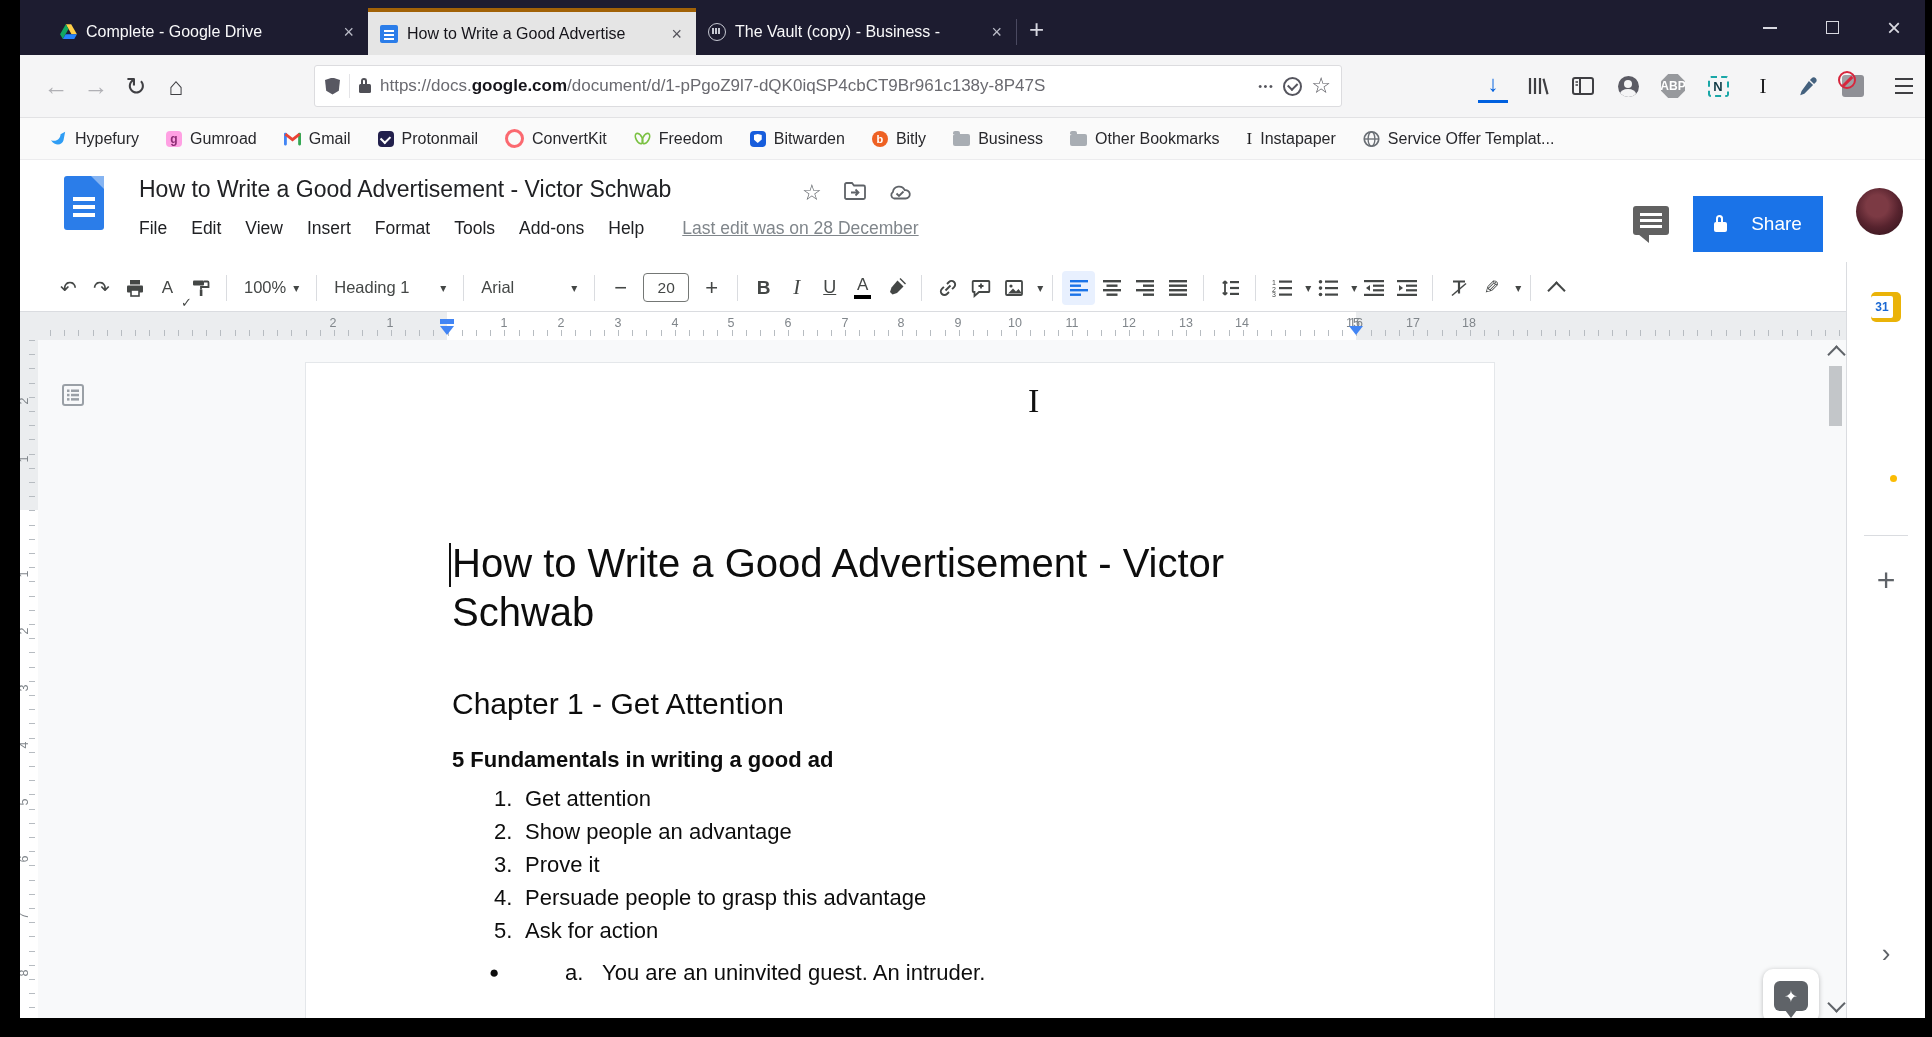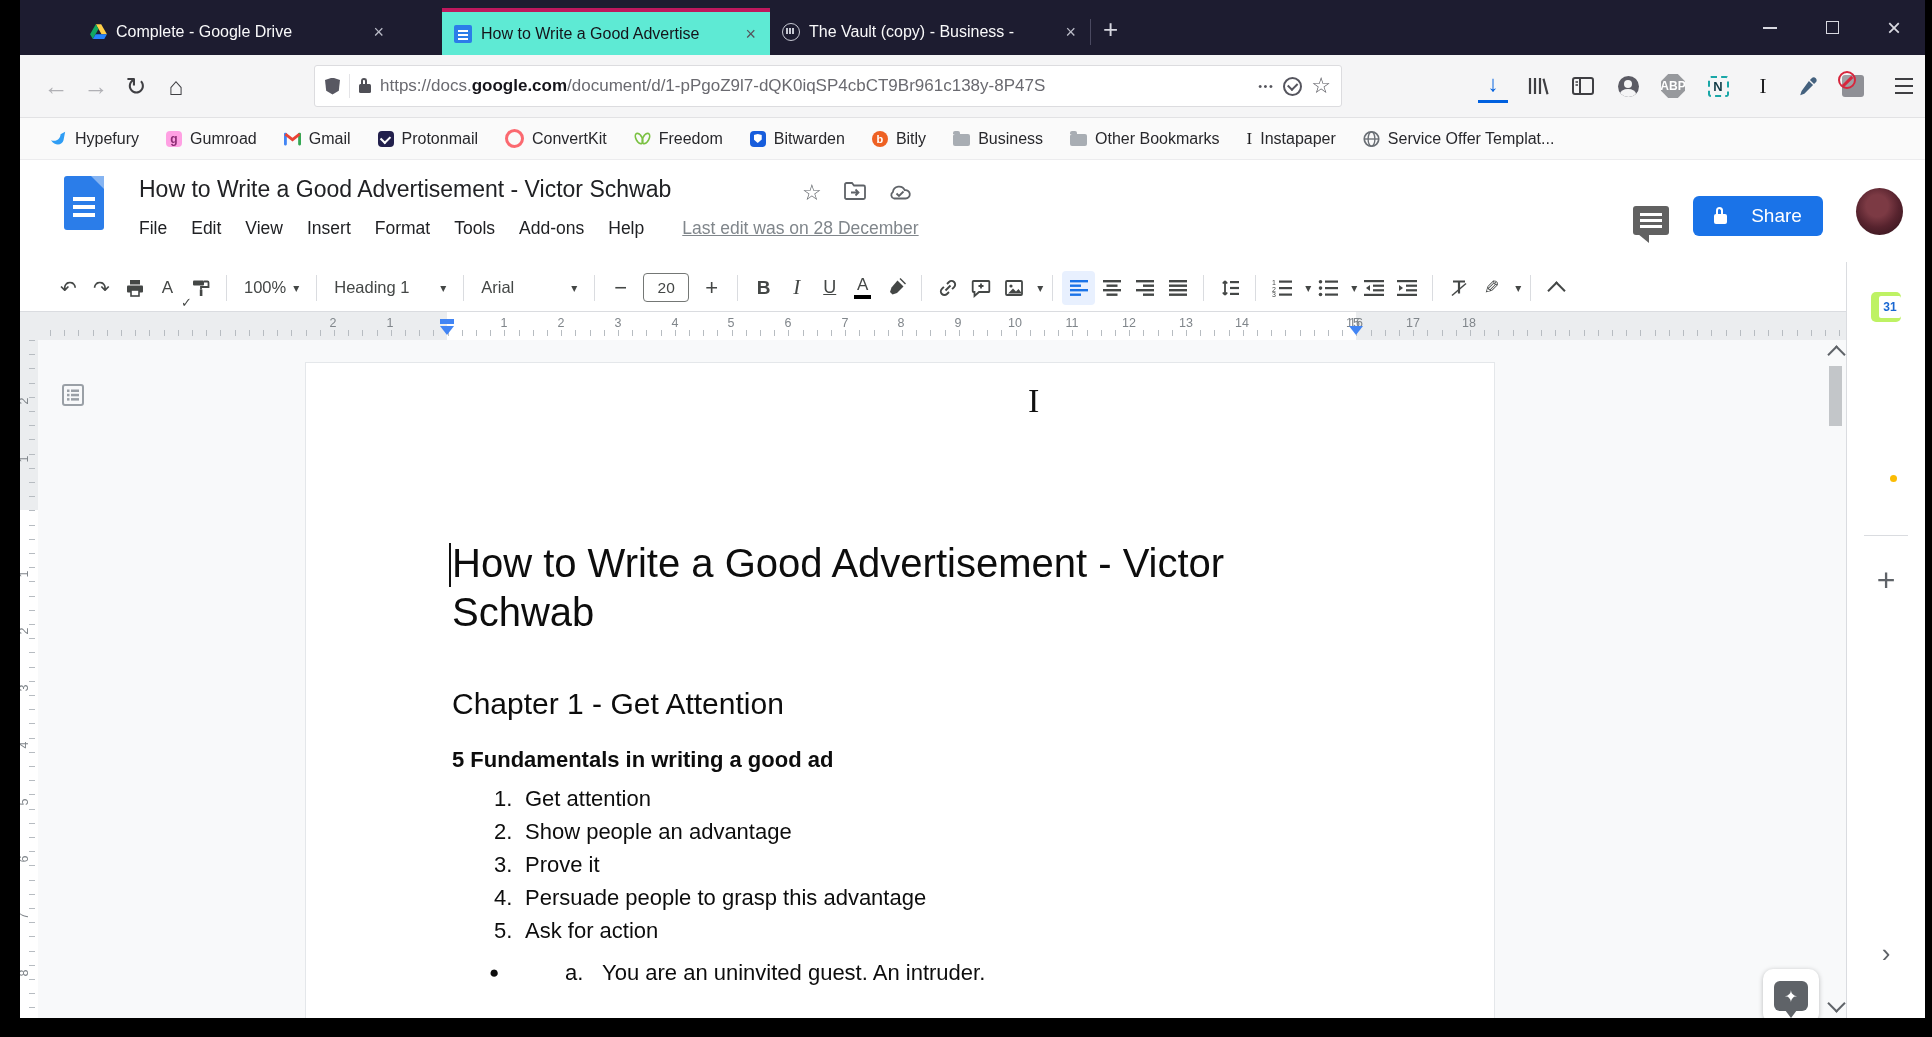--- a/index.html
+++ b/index.html
@@ -2,25 +2,25 @@
 <html><head>
 <meta charset="utf-8">
 <style>
   html,body{margin:0;padding:0;}
   body{width:1932px;height:1037px;background:#000;overflow:hidden;
        font-family:"Liberation Sans",sans-serif;-webkit-font-smoothing:antialiased;}
   .browser{position:absolute;left:20px;top:0;width:1905px;height:1018px;background:#fff;
            display:flex;flex-direction:column;overflow:hidden;}
 
   
-  .tabbar{height:55px;background:#1d1c30;display:flex;align-items:flex-end;flex:0 0 auto;position:relative;padding-left:30px;}
+  .tabbar{height:55px;background:#1d1c30;display:flex;align-items:flex-end;flex:0 0 auto;position:relative;}
   .tab{height:47px;display:flex;align-items:center;padding:0 12px;color:#f9f9fa;font-size:16px;gap:9px;}
   .tab .tab-title{flex:1;white-space:nowrap;overflow:hidden;}
   .tab.inactive{width:296px;}
-  .tab.active{width:304px;background:#5eead4;color:#15141a;border-top:4px solid #be185d;height:43px;margin-left:44px;}
+  .tab.active{width:304px;background:#e5e5e5;color:#15141a;border-top:4px solid #a16207;height:43px;}
   .tab-close{font-size:18px;color:#b9bac6;line-height:1;padding:0 2px;}
   .tab.active .tab-close{color:#55545c;}
   .tab-sep{width:1px;height:26px;background:#4a4960;margin-bottom:10px;}
   .newtab-btn{color:#d7d7e0;font-size:26px;font-weight:300;margin:0 0 10px 12px;}
   .win-controls{position:absolute;right:0;top:0;height:55px;display:flex;align-items:center;}
   .win-btn{width:62px;height:55px;display:flex;align-items:center;justify-content:center;color:#d8d8e0;}
   .ic-min{width:14px;height:2px;background:#d8d8e0;}
   .ic-restore{width:11px;height:11px;border:1.5px solid #d8d8e0;position:relative;background:#1d1c30;}
   .ic-restore:before{content:"";position:absolute;left:2px;top:-5px;width:11px;height:11px;border:1.5px solid #d8d8e0;z-index:-1;}
   .ic-close-win{font-size:24px;line-height:1;font-weight:300;}
@@ -99,21 +99,21 @@
       box-shadow:0 8px 0 #fff,0 16px 0 #fff;}
   .doc-title{position:absolute;left:119px;top:16px;font-size:23px;color:#202124;}
   .title-icons{position:absolute;left:782px;top:20px;display:flex;align-items:center;gap:22px;color:#5f6368;}
   .menu-row{position:absolute;left:119px;top:58px;display:flex;align-items:center;gap:24px;font-size:17.5px;color:#202124;}
   .last-edit{color:#80868b;text-decoration:underline;margin-left:14px;}
   .comment-btn{position:absolute;left:1613px;top:46px;width:36px;height:29px;background:#616161;border-radius:3px;}
   .comment-btn:before{content:"";position:absolute;left:5px;bottom:-8px;border-style:solid;border-width:9px 0 0 11px;
       border-color:#616161 transparent transparent transparent;}
   .comment-btn:after{content:"";position:absolute;left:7px;top:7px;width:22px;height:3px;background:#fff;
       box-shadow:0 6px 0 #fff,0 12px 0 #fff;}
-  .share-btn{position:absolute;left:1673px;top:36px;width:130px;height:40px;background:#1a73e8;border-radius:6px;
+  .share-btn{position:absolute;left:1673px;top:36px;width:130px;height:56px;background:#1a73e8;border-radius:0;
       display:flex;align-items:center;justify-content:center;gap:24px;color:#fff;font-size:19px;font-weight:500;}
   .share-lock{width:13px;height:10px;background:#fff;border-radius:2px;position:relative;margin-top:6px;}
   .share-lock:before{content:"";position:absolute;left:1.5px;top:-7px;width:7px;height:8px;border:2.2px solid #fff;
       border-bottom:none;border-radius:5px 5px 0 0;box-sizing:border-box;}
   .avatar{position:absolute;left:1836px;top:28px;width:47px;height:47px;border-radius:50%;
       background:radial-gradient(circle at 45% 38%,#7c3a44 0 28%,#57232e 55%,#2a1118 100%);}
 
   
   .toolbar{height:48px;width:1827px;background:#fff;border-bottom:1px solid #dadce0;display:flex;align-items:center;
       padding-left:32px;box-sizing:border-box;color:#444746;flex:0 0 auto;}
@@ -182,21 +182,21 @@
   .explore-btn{position:absolute;left:1743px;top:629px;width:56px;height:54px;background:#fff;border-radius:10px;
       box-shadow:0 1px 5px rgba(0,0,0,.25);display:flex;align-items:center;justify-content:center;}
   .explore-bubble{width:34px;height:30px;background:#5f6368;border-radius:6px;position:relative;display:flex;
       align-items:center;justify-content:center;color:#fff;font-size:16px;}
   .explore-bubble:after{content:"";position:absolute;bottom:-7px;left:11px;border-style:solid;border-width:8px 6px 0 6px;
       border-color:#5f6368 transparent transparent transparent;}
 
   
   .side-panel{position:absolute;top:262px;right:0;bottom:0;width:78px;background:#fff;border-left:1px solid #dadce0;}
   .sp-item{position:absolute;left:50%;transform:translateX(-50%);}
-  .cal-ic{width:30px;height:30px;border-radius:5px;background:#bef264;display:flex;align-items:center;justify-content:flex-end;}
+  .cal-ic{width:30px;height:30px;border-radius:5px;background:#eab308;display:flex;align-items:center;justify-content:flex-start;}
   .cal-ic i{width:22px;height:22px;background:#fff;border-radius:2px;font-style:normal;color:#1967d2;font-size:12px;
       font-weight:700;display:flex;align-items:center;justify-content:center;}
   .keep-ic{width:30px;height:30px;border-radius:6px;background:#fbbc04;position:relative;}
   .keep-ic:before{content:"";position:absolute;left:8px;top:6px;width:14px;height:14px;border-radius:50%;background:#fff;}
   .keep-ic:after{content:"";position:absolute;left:11px;top:19px;width:8px;height:4px;background:#fff;}
   .tasks-ic{width:30px;height:30px;border-radius:50%;background:#2684fc;position:relative;}
   .tasks-ic:before{content:"";position:absolute;left:8px;top:9px;width:14px;height:7px;border-left:3px solid #fff;
       border-bottom:3px solid #fff;transform:rotate(-135deg);}
   .tasks-ic:after{content:"";position:absolute;left:4px;top:17px;width:7px;height:7px;border-radius:50%;background:#fbbc04;}
   .sp-divider{width:44px;height:1px;background:#dadce0;}

